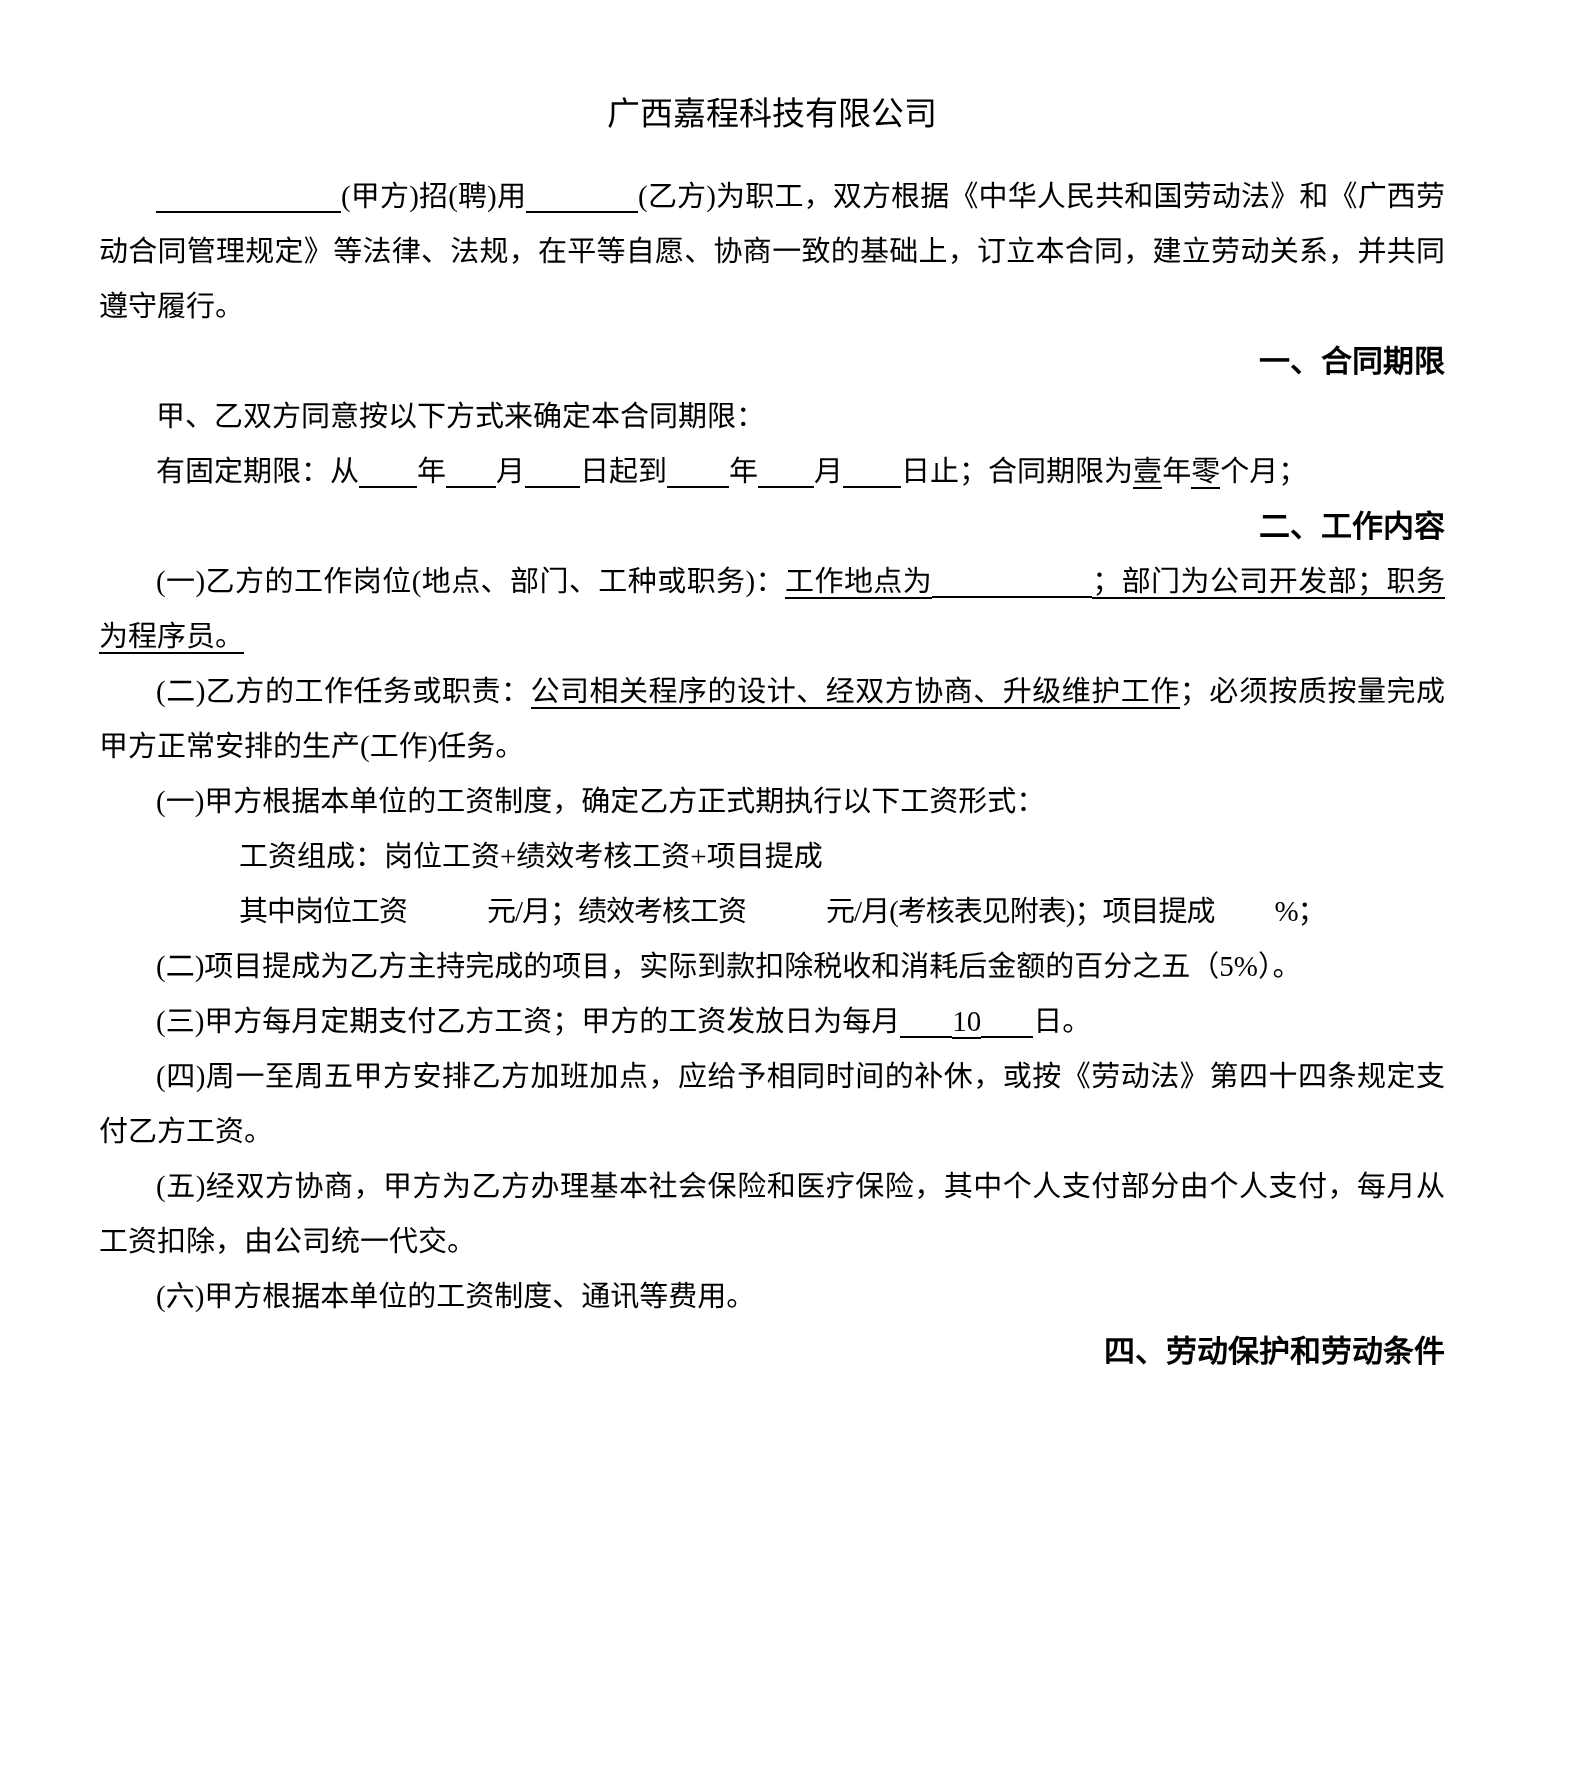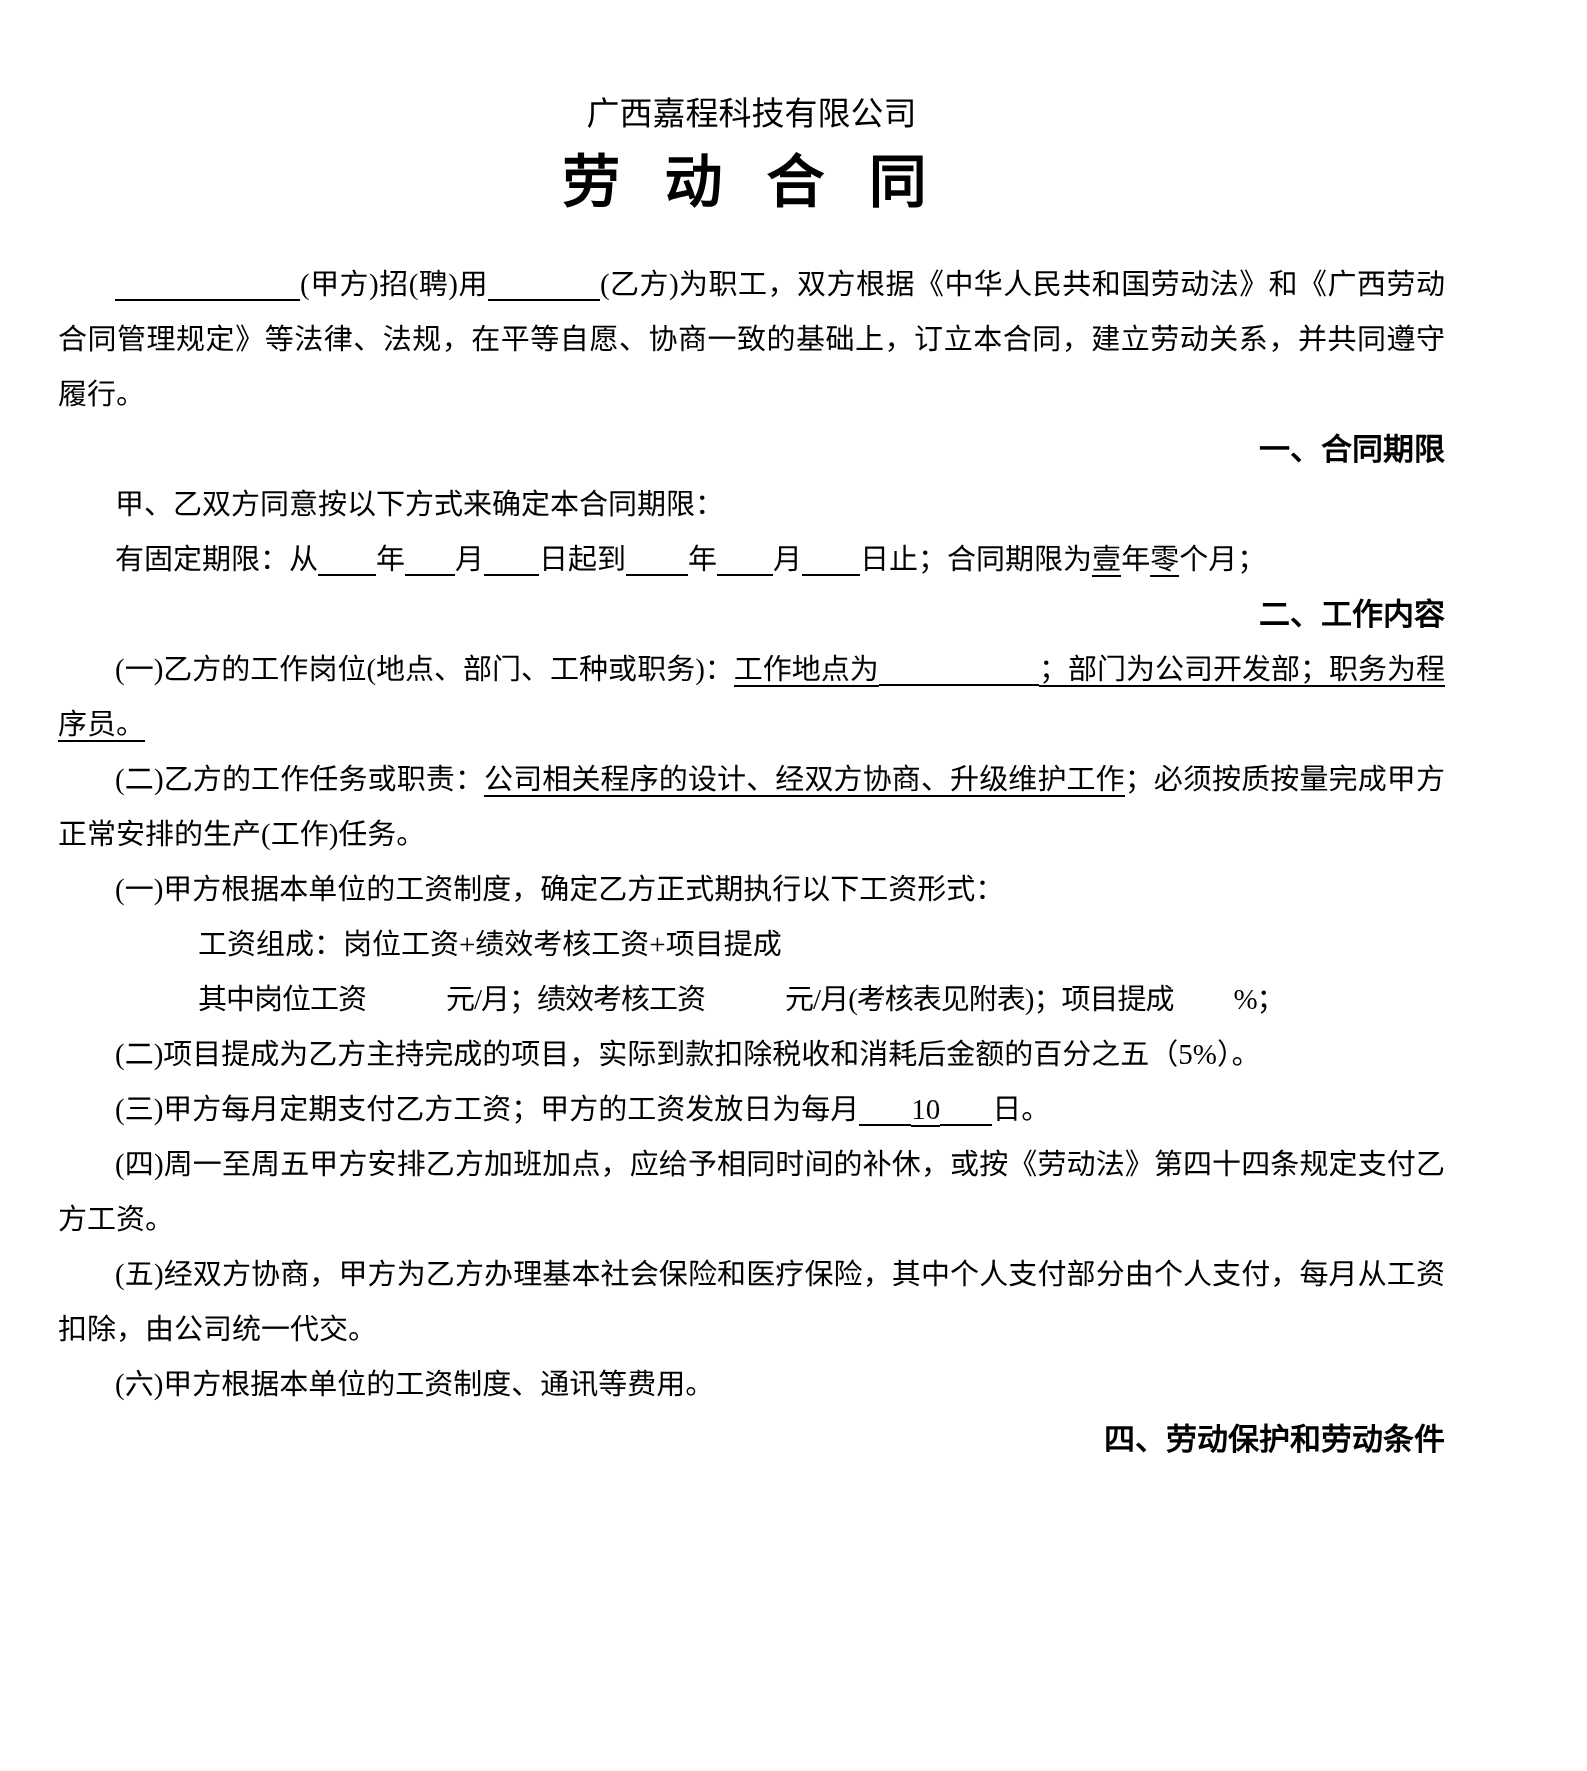--- a/index.html
+++ b/index.html
@@ -7,21 +7,21 @@
     padding: 0;
     background: #ffffff;
   }
   .page {
     position: relative;
     width: 1587px;
     height: 1771px;
     box-sizing: border-box;
     background: #ffffff;
     color: #000000;
-    padding: 90px 142px 0 58px;
+    padding: 90px 142px 0 99px;
     font-family: "Liberation Serif", "DejaVu Serif", serif;
     overflow: hidden;
   }
   .company {
     margin: 0;
     text-align: center;
     font-size: 33px;
     line-height: 48px;
     font-weight: normal;
   }
@@ -64,21 +64,20 @@
   }
   .blank.gap {
     border-bottom: none;
   }
 </style>
 </head>
 <body>
 
 <div class="page">
   <h2 class="company">广西嘉程科技有限公司</h2>
-  <h1 class="doc-title">劳 动 合 同</h1>
   <div class="doc-body">
       <p class="body"><span class="blank" style="width: 185px;"></span><span>(甲方)招(聘)用</span><span class="blank" style="width: 112px;"></span><span>(乙方)为职工，双方根据《中华人民共和国劳动法》和《广西劳动合同管理规定》等法律、法规，在平等自愿、协商一致的基础上，订立本合同，建立劳动关系，并共同遵守履行。</span></p>
       <p class="heading"><span>一、合同期限</span></p>
       <p class="body"><span>甲、乙双方同意按以下方式来确定本合同期限：</span></p>
       <p class="body"><span>有固定期限：从</span><span class="blank" style="width: 58px;"></span><span>年</span><span class="blank" style="width: 50px;"></span><span>月</span><span class="blank" style="width: 55px;"></span><span>日起到</span><span class="blank" style="width: 62px;"></span><span>年</span><span class="blank" style="width: 56px;"></span><span>月</span><span class="blank" style="width: 58px;"></span><span>日止；合同期限为</span><span class="u">壹</span><span>年</span><span class="u">零</span><span>个月；</span></p>
       <p class="heading"><span>二、工作内容</span></p>
       <p class="body"><span>(一)乙方的工作岗位(地点、部门、工种或职务)：</span><span class="u">工作地点为</span><span class="blank" style="width: 160px;"></span><span class="u">；部门为公司开发部；职务为程序员。</span></p>
       <p class="body"><span>(二)乙方的工作任务或职责：</span><span class="u">公司相关程序的设计、经双方协商、升级维护工作</span><span>；必须按质按量完成甲方正常安排的生产(工作)任务。</span></p>
       <p class="body"><span>(一)甲方根据本单位的工资制度，确定乙方正式期执行以下工资形式：</span></p>
       <p class="sub"><span>工资组成：岗位工资+绩效考核工资+项目提成</span></p>

